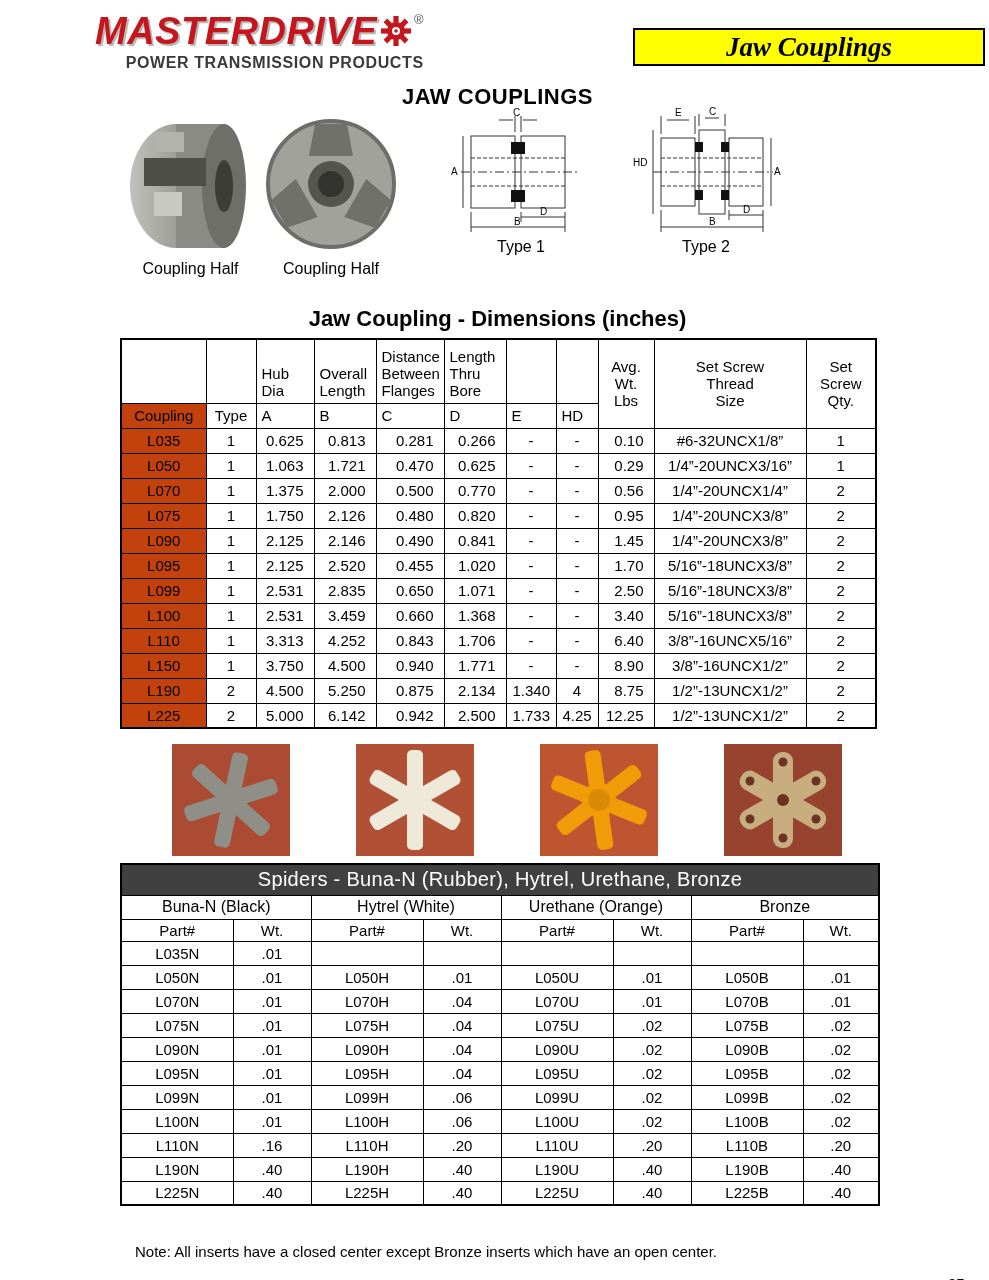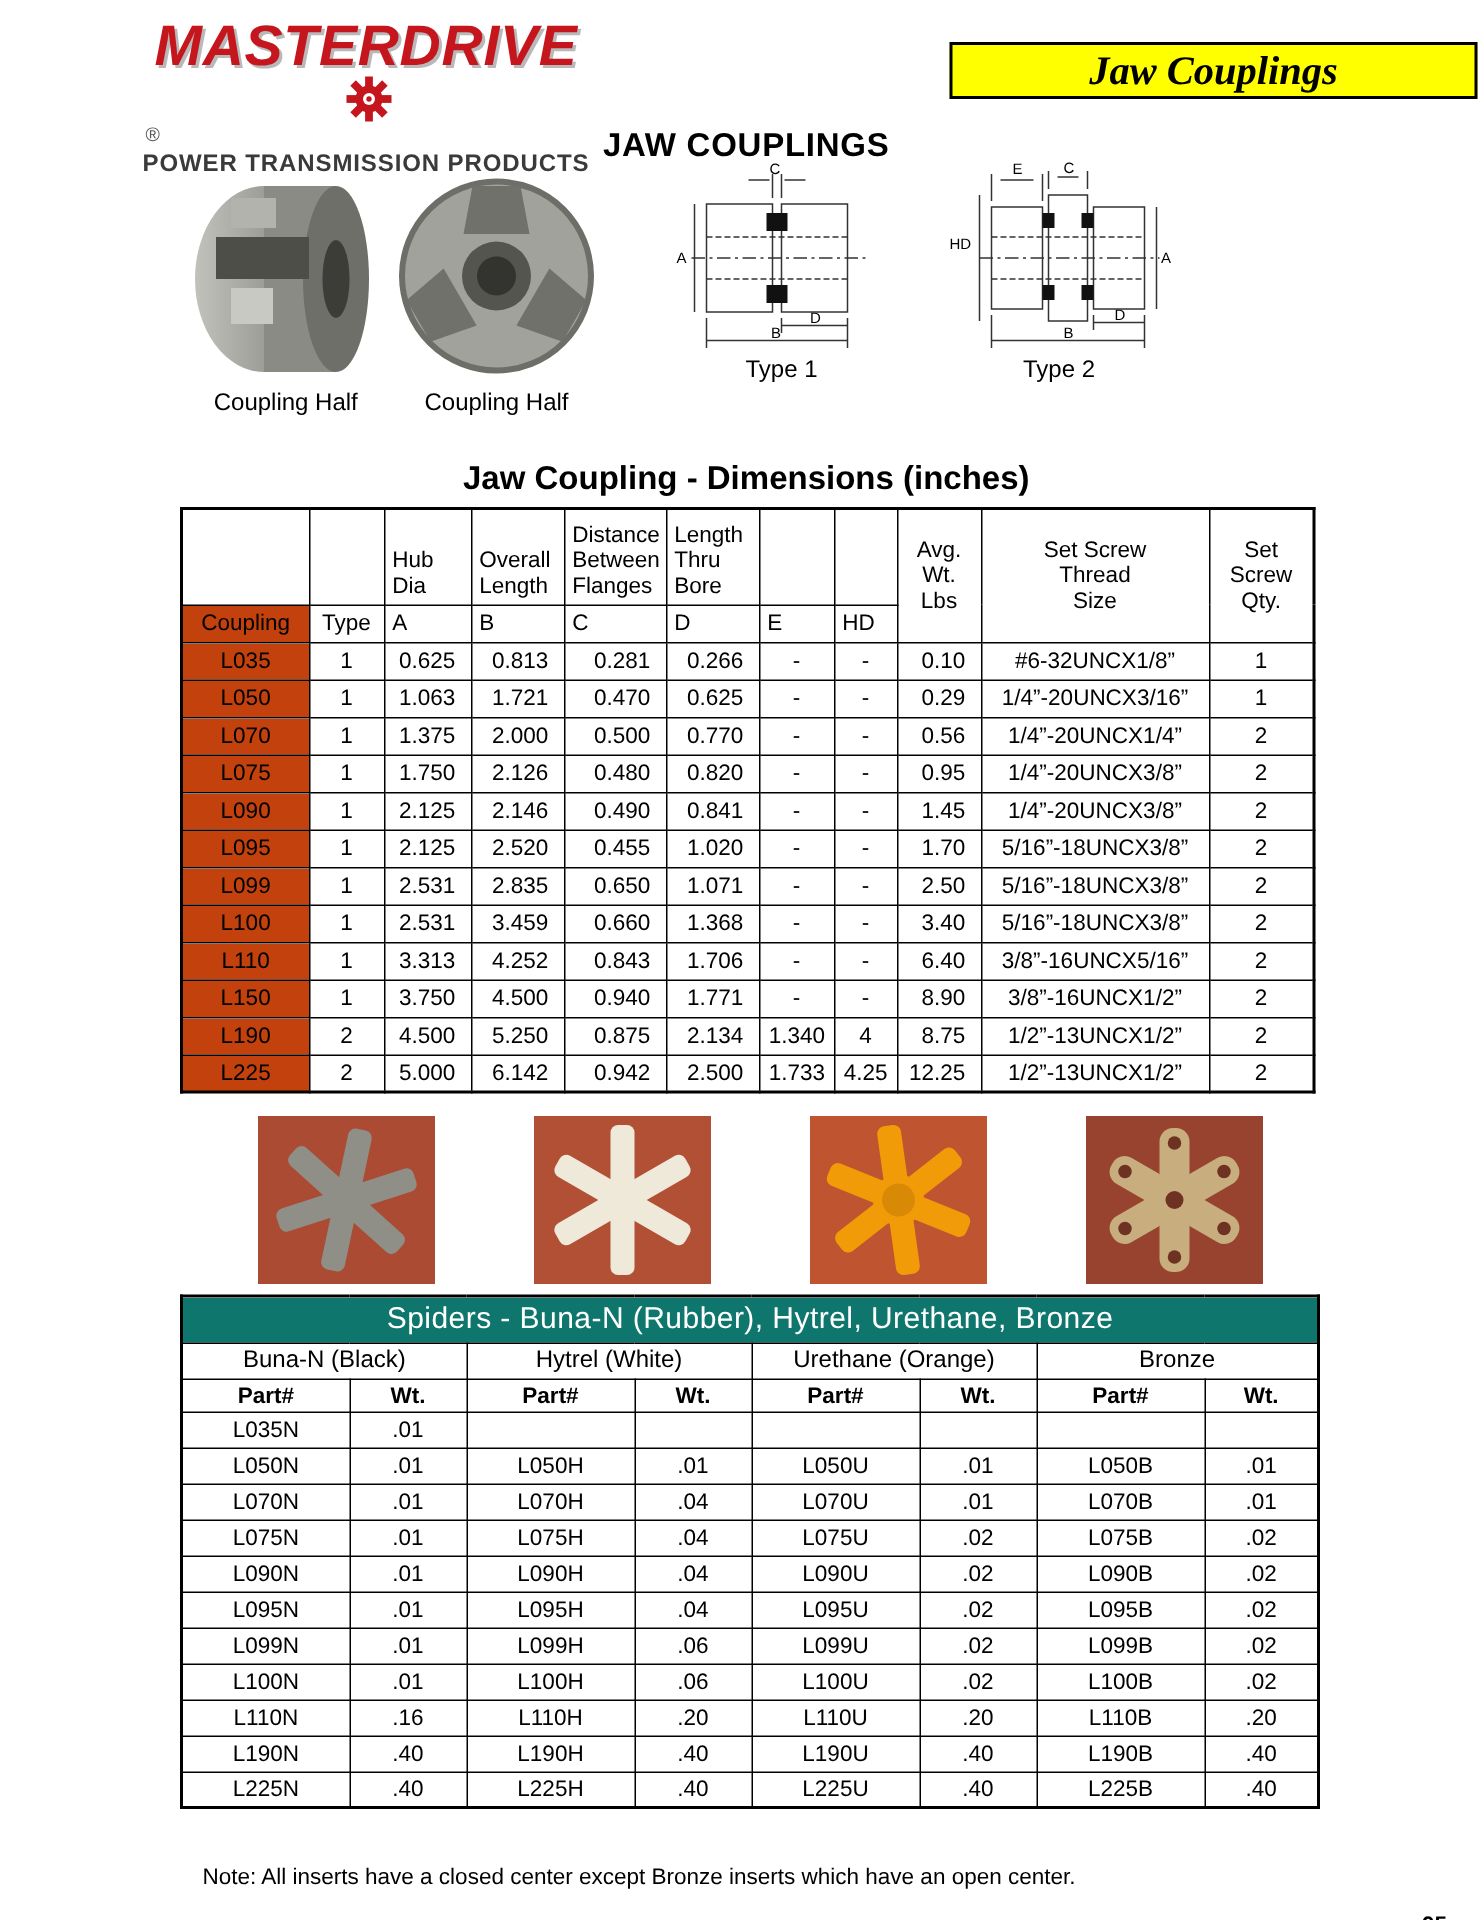--- a/index.html
+++ b/index.html
@@ -2,21 +2,21 @@
 <html><head>
 <meta charset="utf-8">
 <style>
   * { margin:0; padding:0; box-sizing:border-box; }
   html,body { background:#ffffff; }
   .page { position:relative; width:989px; height:1280px; background:#fff;
           font-family:"Liberation Sans", sans-serif; color:#000; overflow:hidden; }
 
   
   .logo { position:absolute; left:95px; top:12px; }
-  .logo-main { display:flex; align-items:center;flex-direction:column; }
+  .logo-main { display:flex; align-items:center; }
   .logo-text { font-size:38px; font-weight:bold; font-style:italic; color:#c4161c;
                letter-spacing:0.5px; text-shadow:2px 2px 0 #b9b9b9; line-height:1; }
   .logo-gear { width:32px; height:32px; margin-left:3px; display:inline-block; }
   .logo-reg { font-size:13px; color:#555; align-self:flex-start; margin-left:2px; }
   .logo-sub { font-size:16px; font-weight:bold; color:#3a3a3a; letter-spacing:0.6px; margin-top:4px;text-align:right; }
 
   .title-box { position:absolute; left:633px; top:28px; width:352px; height:38px;
                background:#ffff00; border:2px solid #000; display:flex; align-items:center;
                justify-content:center; }
   .title-box span { font-family:"Liberation Serif", serif; font-weight:bold; font-style:italic;
@@ -53,24 +53,24 @@
   
   .swatches { position:absolute; top:744px; left:172px; display:flex; }
   .swatch { width:118px; height:112px; margin-right:66px; }
   .swatch:last-child { margin-right:0; }
 
   
   .sp-table { position:absolute; top:863px; left:120px; width:758px; table-layout:fixed;
               border-collapse:collapse; border:2px solid #000; }
   .sp-table th, .sp-table td { border:1px solid #000; font-size:15px; font-weight:normal;
               text-align:center; overflow:hidden; }
-  .sp-title { background:#0f766e; color:#fff !important; font-weight:bold;
+  .sp-title { background:#404040; color:#fff !important; font-weight:bold;
               font-size:20px !important; height:31px; letter-spacing:0.3px; }
   .sp-groups th { height:24px; font-size:16px; }
-  .sp-sub th { height:22px;font-weight:bold; }
+  .sp-sub th { height:22px; }
   .sp-table tbody td { height:24px; }
 
   .note { position:absolute; top:1243px; left:135px; font-size:15px;text-align:right; }
   .page-num { position:absolute; top:1228px; left:948px; font-size:15px; font-weight:bold;margin-top:47px; }
 
   svg text { font-family:"Liberation Sans", sans-serif; }
 </style>
 </head>
 <body>
 

